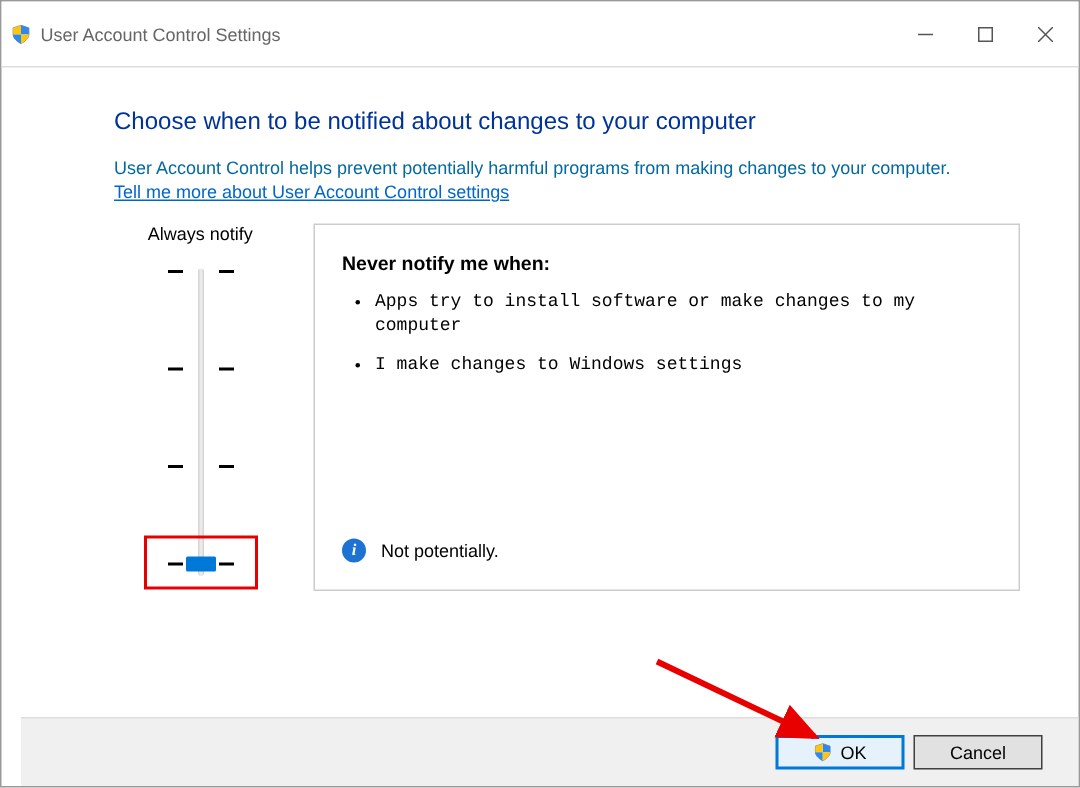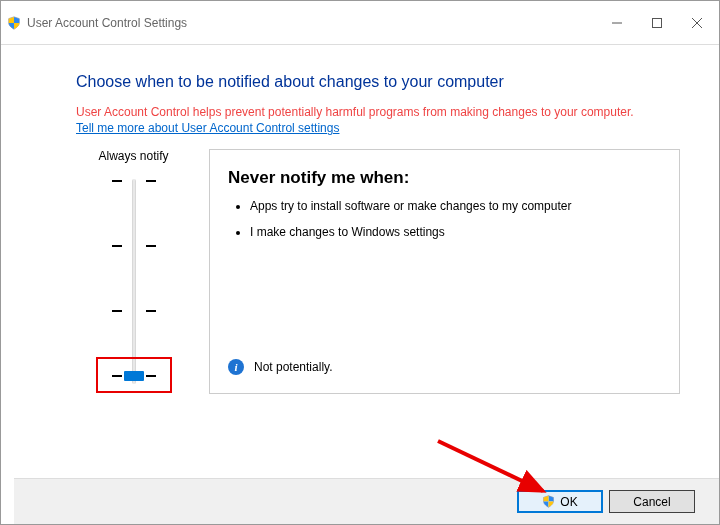--- a/index.html
+++ b/index.html
@@ -44,21 +44,21 @@
     padding: 20px 39px 0 75px;
   }
   h1.heading {
     color: #003399;
     font-weight: 400;
     font-size: 16px;
     margin: 8px 0 14px 0;
   }
   .desc {
     font-size: 12px;
-    color: #ef4444;
+    color: #0369a1;
     margin: 0 0 2px 0;
   }
   a.link {
     color: #0066cc;
     text-decoration: underline;
     font-size: 12px;
     cursor: pointer;
   }
   .body-row {
     display: flex;
@@ -135,31 +135,32 @@
   .info-panel {
     flex: 1;
     border: 1px solid #ccc;
     margin-left: 18px;
     padding: 18px 18px 12px 18px;
     min-height: 228px;
     position: relative;
   }
   .info-title {
     font-weight: 700;
-    font-size: 17px;
+    font-size: 13px;
     margin-bottom: 10px;
   }
   ul.info-list {
     margin: 0 0 0 4px;
     padding-left: 18px;
   }
   ul.info-list li {
     font-size: 12px;
     margin-bottom: 10px;
     line-height: 1.35;
+    font-family: Liberation Mono, monospace;
   }
   .info-footer {
     position: absolute;
     left: 18px;
     bottom: 18px;
     display: flex;
     align-items: center;
     gap: 10px;
     font-size: 12px;
   }

